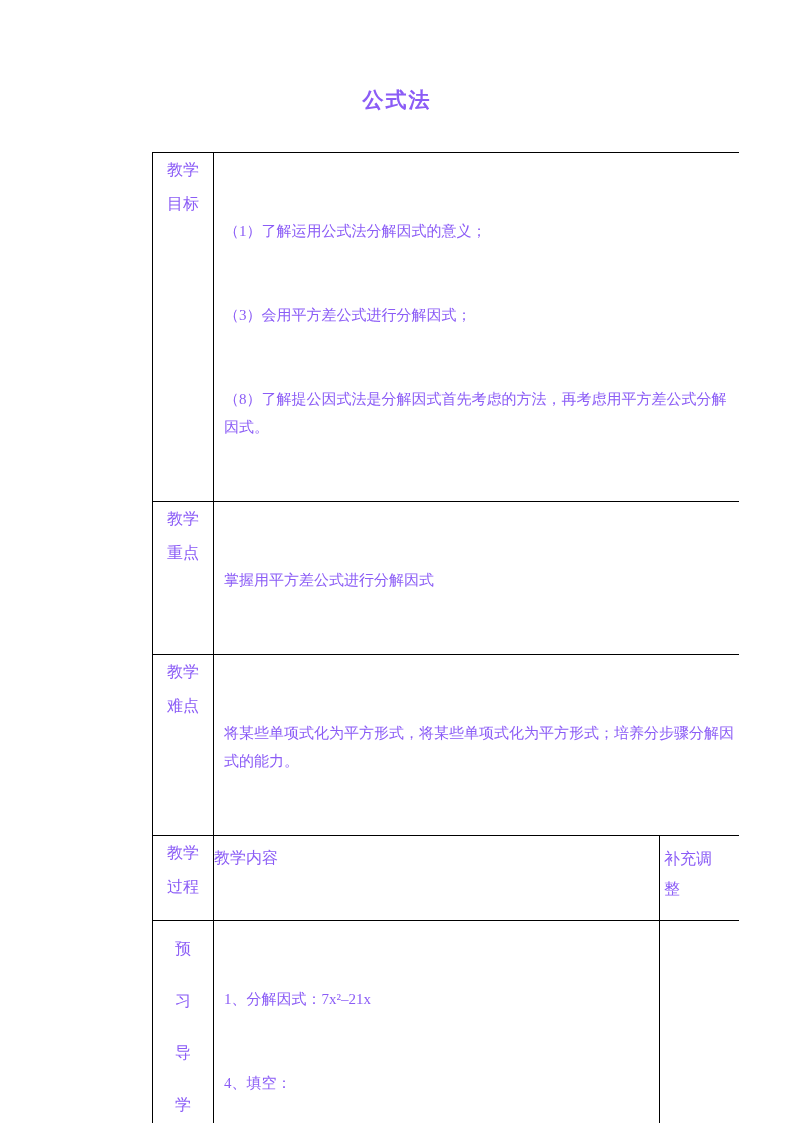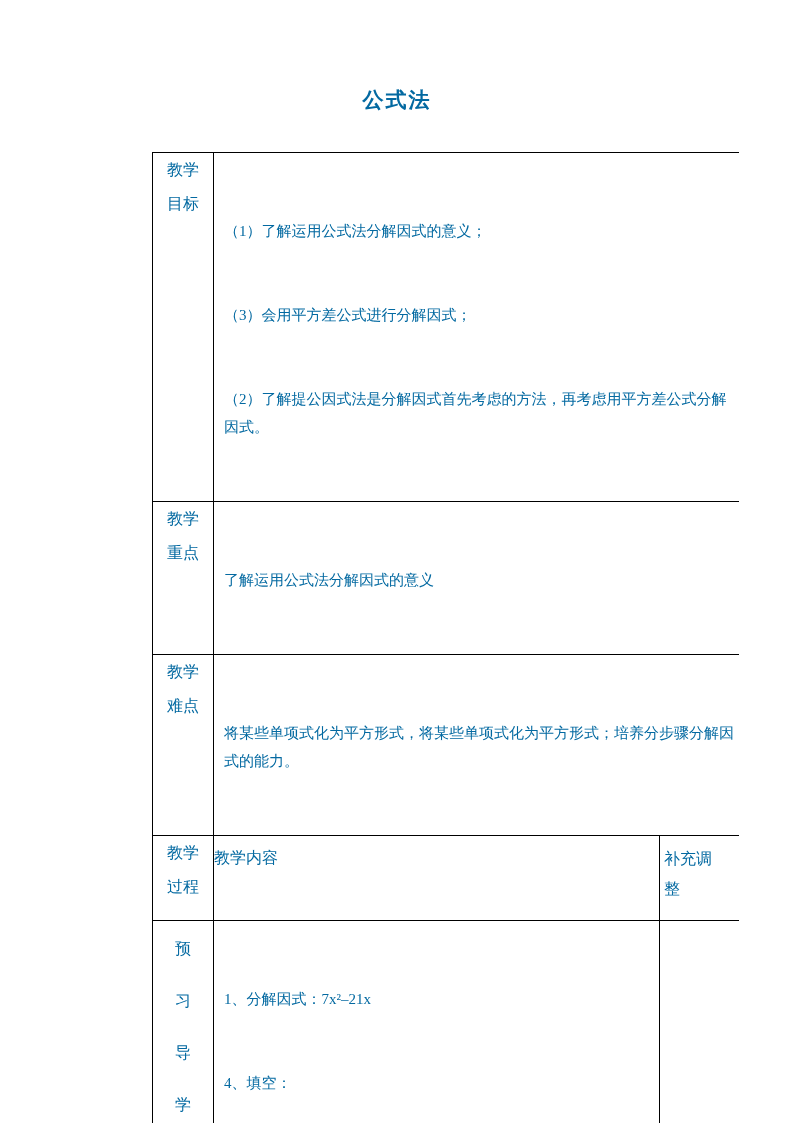--- a/index.html
+++ b/index.html
@@ -3,21 +3,21 @@
 <meta charset="utf-8">
 <style>
   * { margin: 0; padding: 0; box-sizing: border-box; }
   html, body { background: #ffffff; }
   .page {
     position: relative;
     width: 684px;
     height: 1123px;
     margin: 0 auto;
     background: #ffffff;
-    color: #0369a1;
+    color: #8b5cf6;
     font-family: "Liberation Serif", "DejaVu Serif", serif;
     overflow: hidden;
   }
   .doc-title {
     position: absolute;
     top: 86px;
     left: 0;
     width: 100%;
     text-align: center;
     font-size: 21px;
@@ -93,31 +93,31 @@
     <tbody>
 
       <tr class="r1">
         <td class="label-cell">
           <div>教学</div>
           <div>目标</div>
         </td>
         <td class="content-cell" colspan="2">
           <div class="content-line">（1）了解运用公式法分解因式的意义；</div>
           <div class="content-line">（3）会用平方差公式进行分解因式；</div>
-          <div class="content-line">（2）了解提公因式法是分解因式首先考虑的方法，再考虑用平方差公式分解因式。</div>
+          <div class="content-line">（8）了解提公因式法是分解因式首先考虑的方法，再考虑用平方差公式分解因式。</div>
         </td>
       </tr>
 
       <tr class="r2">
         <td class="label-cell">
           <div>教学</div>
           <div>重点</div>
         </td>
         <td class="content-cell" colspan="2">
-          <div class="content-line">了解运用公式法分解因式的意义</div>
+          <div class="content-line">掌握用平方差公式进行分解因式</div>
         </td>
       </tr>
 
       <tr class="r3">
         <td class="label-cell">
           <div>教学</div>
           <div>难点</div>
         </td>
         <td class="content-cell" colspan="2">
           <div class="content-line">将某些单项式化为平方形式，将某些单项式化为平方形式；培养分步骤分解因式的能力。</div>

